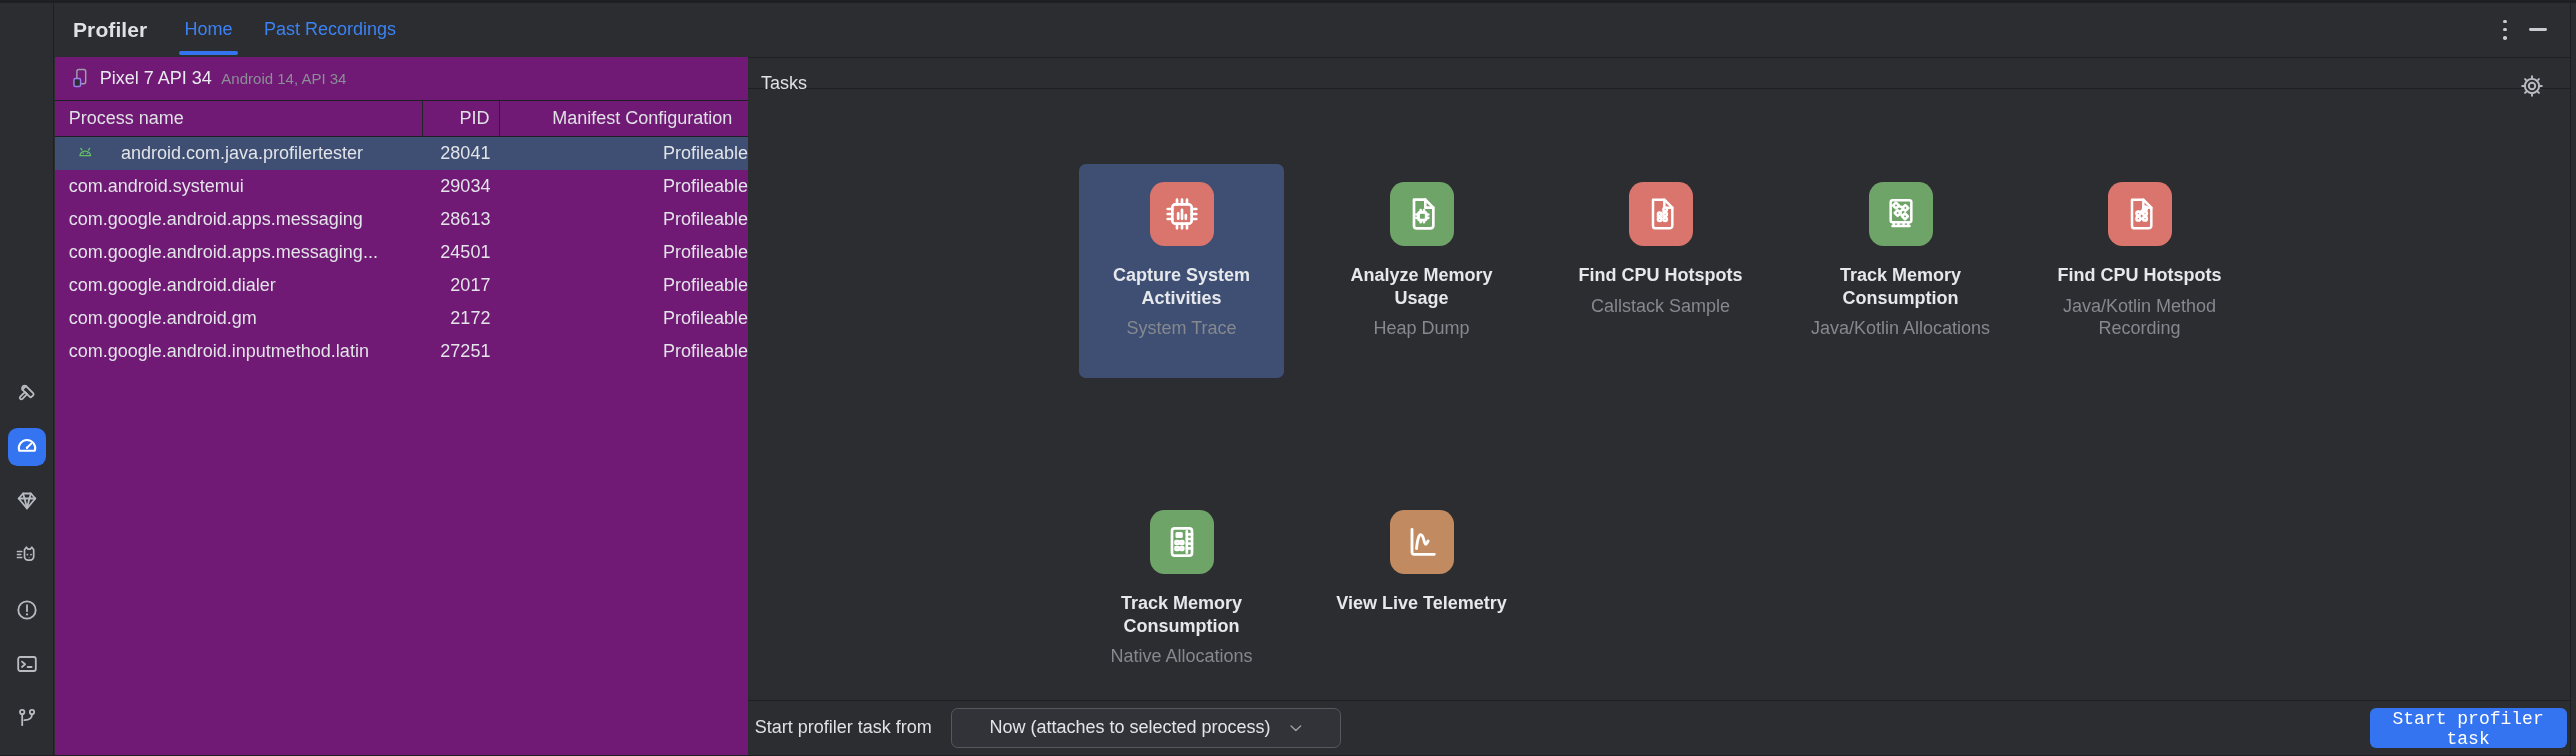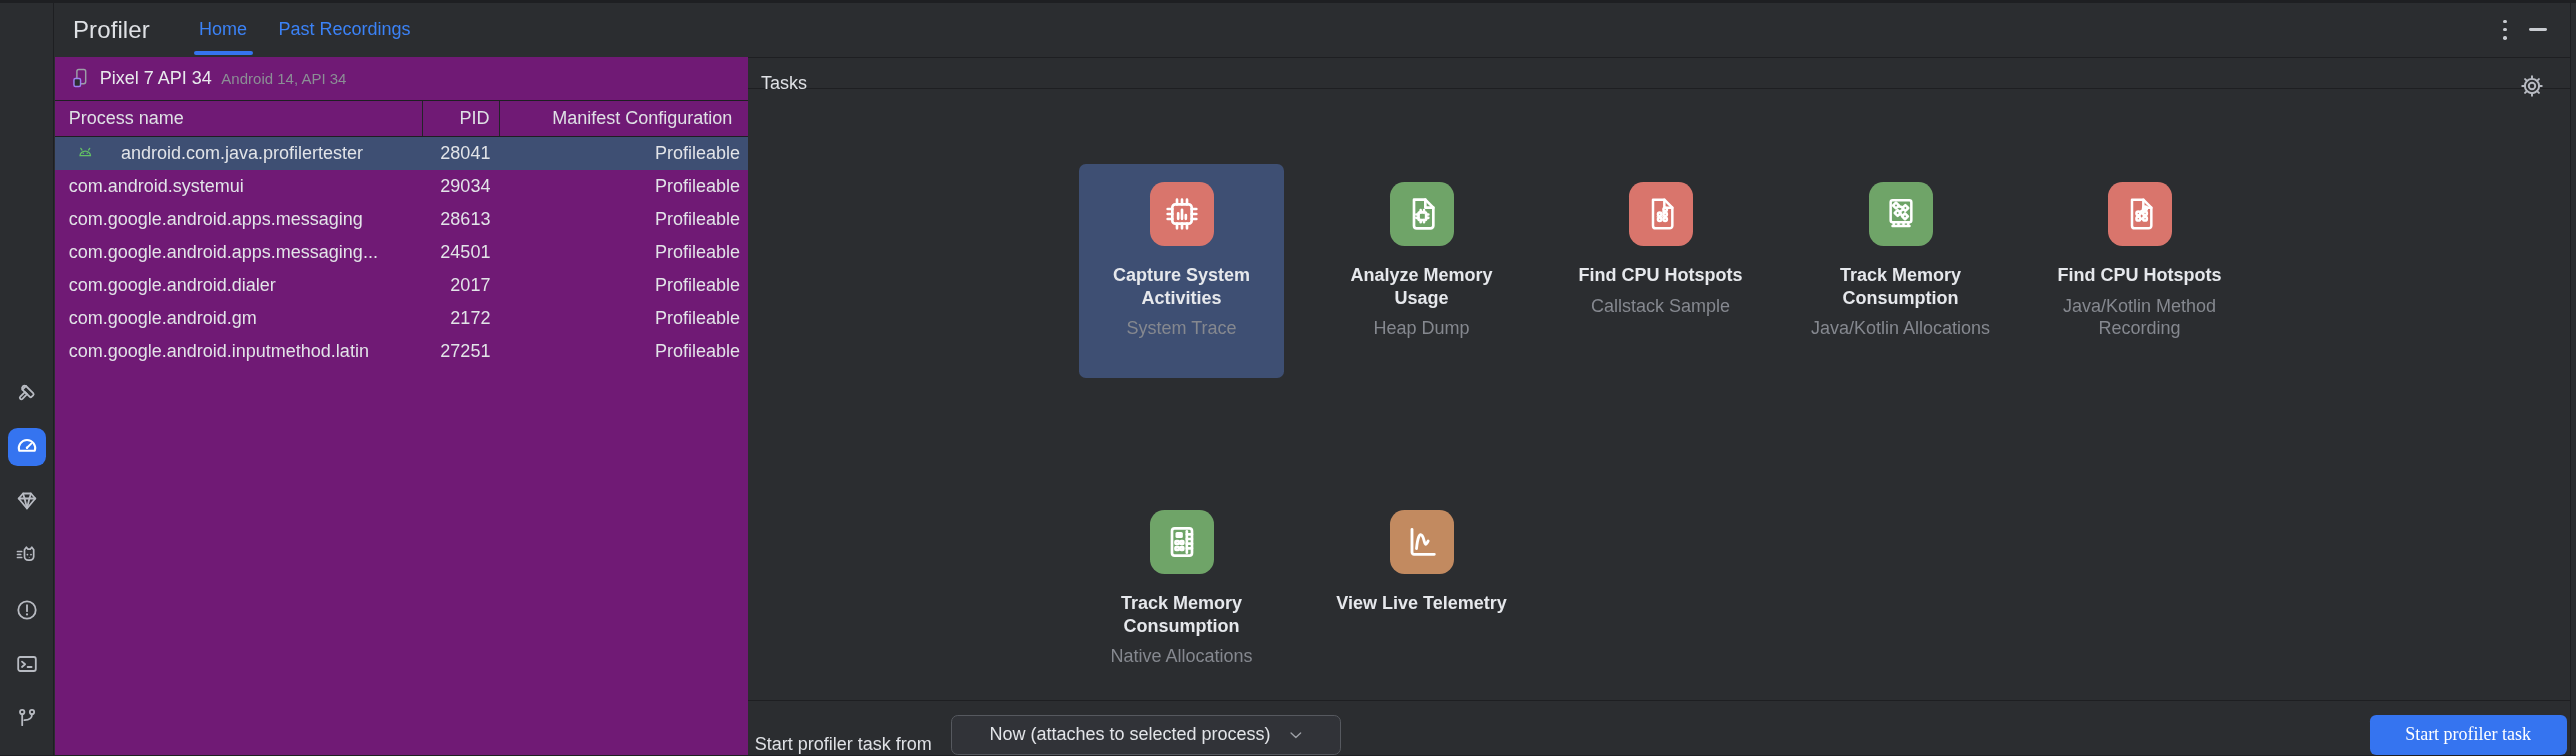--- a/index.html
+++ b/index.html
@@ -18,21 +18,21 @@
   .stripe-item{width:38px;height:38px;display:flex;align-items:center;justify-content:center;border-radius:9.6px;color:#b8bbc2;cursor:pointer}
   .stripe-item.selected{background:#3574F0;color:#ffffff}
   .stripe-item svg{width:24px;height:24px}
 
   
   .right-stripe{position:absolute;right:0;top:0;width:6.2px;height:100%;box-sizing:border-box;border-left:0.7px solid #1e1f22;background:#2b2d30;z-index:4}
 
   
   .main-header{position:absolute;left:55px;top:2.7px;width:2515px;height:55px;box-sizing:border-box;
     border-bottom:0.7px solid #1e1f22;display:flex;align-items:center;padding-left:18px}
-  .win-title{font-weight:400;font-size:24px;margin-right:41px;letter-spacing:0.1px}
+  .win-title{font-weight:700;font-size:21px;margin-right:29px;letter-spacing:0.1px}
   .tab{position:relative;height:100%;display:flex;align-items:center;padding:0 8.2px;margin-right:15px;font-size:18px;color:#3b82f6;cursor:pointer}
   .tab.active::after{content:"";position:absolute;left:2.7px;right:2.7px;bottom:2.1px;height:4.1px;border-radius:2.1px;background:#3574F0}
   .header-controls{margin-left:auto;display:flex;align-items:center;gap:19px;padding-right:23px}
   .kebab{display:flex;flex-direction:column;gap:4.8px;cursor:pointer;padding:2.7px}
   .kebab i{width:3.4px;height:3.4px;border-radius:50%;background:#c8cbd0;display:block}
   .min-bar{width:18.5px;height:2.7px;background:#c8cbd0;border-radius:1.4px;cursor:pointer}
 
   
   .left-panel{position:absolute;left:55px;top:57px;width:693px;bottom:0;background:#701a75}
   .device-row{height:44px;border-bottom:0.7px solid #1e1f22;display:flex;align-items:center;padding-left:13.7px;box-sizing:border-box}
@@ -42,21 +42,21 @@
   .table-header{height:36px;border-bottom:0.7px solid #1e1f22;display:flex;font-size:18px;color:#dfe1e5;box-sizing:border-box}
   .table-header>div{display:flex;align-items:center;box-sizing:border-box}
   .col-name{flex:1;padding-left:13.7px;border-right:0.7px solid #222428}
   .col-pid{width:77px;justify-content:flex-end;padding-right:9.6px;border-right:0.7px solid #222428}
   .col-man{width:248px;justify-content:flex-end;padding-right:15.7px}
   .proc-row{height:33px;display:flex;align-items:center;font-size:18px;color:#e2e4e8;cursor:pointer}
   .proc-row.selected{background:#3E4F73}
   .proc-row .name{flex:1;padding-left:13.7px;display:flex;align-items:flex-start;gap:25px;white-space:nowrap;overflow:hidden}
   .proc-row .name svg{width:20.5px;height:16.4px;flex:0 0 auto;margin-left:6.8px}
   .proc-row .pid{width:77px;text-align:right;padding-right:9.6px;box-sizing:border-box}
-  .proc-row .man{width:248px;text-align:right;padding-right:8px;box-sizing:border-box}
+  .proc-row .man{width:248px;text-align:right;padding-right:0;box-sizing:border-box}
 
   
   .right-panel{position:absolute;left:748px;top:57px;width:1822px;bottom:0}
   .tasks-header{height:32px;border-bottom:0.7px solid #1e1f22;display:flex;align-items:flex-start;
     padding:16px 25px 0 13px;box-sizing:border-box;font-size:18px;color:#dfe1e5}
   .gear{margin-left:auto;color:#b8bbc2;cursor:pointer;display:flex}
   .gear svg{width:26px;height:26px}
 
   .task-card{position:absolute;width:205px;text-align:center;padding-top:18px;box-sizing:border-box;border-radius:6.8px;cursor:pointer}
   .task-card.selected{background:#3E4F73}
@@ -70,28 +70,28 @@
   .pos-c0{left:331px;top:107px;height:214px}
   .pos-c1{left:571px;top:107px}
   .pos-c2{left:810px;top:107px}
   .pos-c3{left:1050px;top:107px}
   .pos-c4{left:1289px;top:107px}
   .pos-c5{left:331px;top:435px}
   .pos-c6{left:571px;top:435px}
 
   
   .footer{position:absolute;left:0;right:0;bottom:2.1px;height:55px;border-top:0.7px solid #1e1f22;
-    display:flex;align-items:flex-end;padding:0 3.4px 0 6.8px;box-sizing:border-box;font-size:18px}
+    display:flex;align-items:center;padding:0 3.4px 0 6.8px;box-sizing:border-box;font-size:18px}
   .footer-label{color:#dfe1e5;margin-right:19px}
   .dropdown{width:390px;height:40px;border:1.4px solid #56595f;border-radius:6.8px;background:#313338;
     display:flex;align-items:center;justify-content:center;gap:18px;box-sizing:border-box;cursor:pointer;color:#e2e4e8}
   .dropdown svg{width:13.7px;height:8.2px;color:#9ea1a7}
   .f-spacer{flex:1}
   .start-btn{width:197px;height:40px;background:#3574F0;color:#ffffff;border:none;border-radius:6.2px;
-    font-size:18px;font-family:Liberation Serif, serif;cursor:pointer}
+    font-size:18px;font-family:Liberation Mono, monospace;cursor:pointer}
 </style>
 </head>
 <body>
 
 <div class="top-edge"></div>
 
 <div class="tool-stripe">
   <div class="stripe-icons">
     <div class="stripe-item">
       <span>

